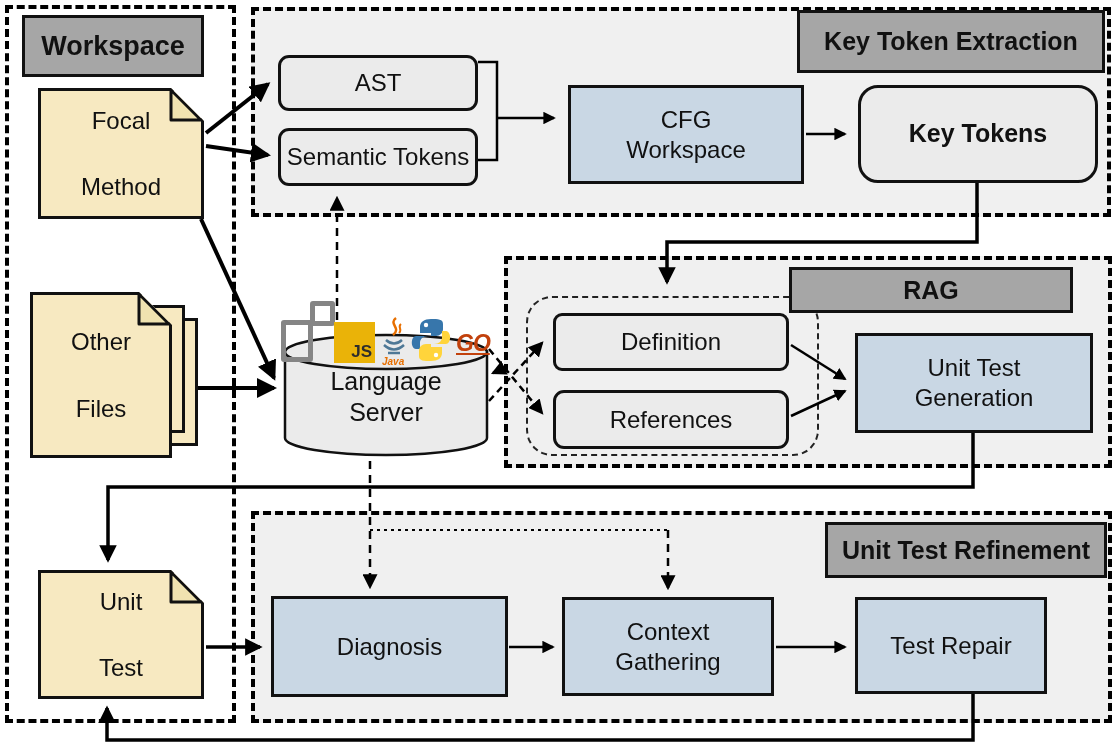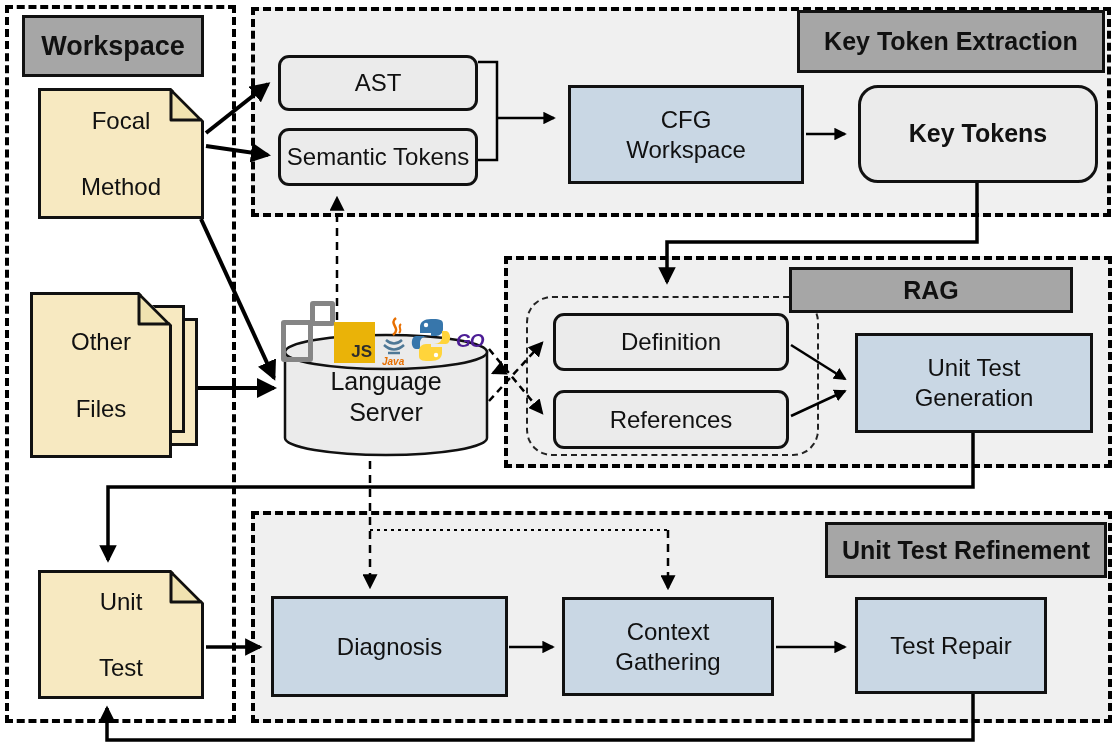--- a/index.html
+++ b/index.html
@@ -21,21 +21,21 @@
   .ear{position:absolute;top:-3px;right:-3px;}
   #overlay{position:absolute;left:0;top:0;z-index:2;}
   .z1{z-index:1}.z3{z-index:3}.z4{z-index:4}
   .inner-dashed{position:absolute;border:2px dashed #222;border-radius:26px;box-sizing:border-box;}
   .bold{font-weight:bold;font-size:25px;}
   .lsword{position:absolute;z-index:4;display:flex;flex-direction:column;align-items:center;
           justify-content:center;font-size:25px;line-height:1.25;text-align:center;}
   .blockicon{position:absolute;border:5px solid #858585;border-radius:3px;box-sizing:border-box;background:transparent;}
   .jsicon{position:absolute;background:#eab308;}
   .jsicon span{position:absolute;right:3px;bottom:1px;font-weight:bold;font-size:17px;color:#2d2d2d;}
-  .goicon{position:absolute;font-weight:bold;font-style:italic;font-size:19px;color:#4c1d95;letter-spacing:-1px;}
+  .goicon{position:absolute;font-weight:bold;font-style:italic;font-size:23px;color:#c2410c;letter-spacing:-1px;text-decoration:underline;}
   .javatext{position:absolute;left:4px;bottom:-3px;font-size:10px;font-weight:bold;font-style:italic;color:#e76f00;}
 </style>
 </head>
 <body>
 
 <div id="canvas">
 
   <div class="region" style="left:5px;top:5px;width:231px;height:718px;"></div>
   <div class="region fill" style="left:251px;top:7px;width:860px;height:210px;"></div>
   <div class="region fill" style="left:504px;top:256px;width:608px;height:212px;"></div>
@@ -169,21 +169,21 @@
   <div class="z4" style="position:absolute;left:408px;top:316px;width:46px;height:48px;">
     <svg width="46" height="48" viewBox="0 0 46 48">
       <path d="M23 3 c-7 0 -11 3 -11 8 v6 h11 v3 H8 c-5 0 -6 12 0 13 h4 v-6 c0 -4 3 -7 8 -7 h8 c4 0 7 -3 7 -7 v-5 c0 -5 -5 -5 -12 -5 z" fill="#3776ab"></path>
       <circle cx="18" cy="9" r="2.2" fill="#fff"></circle>
       <path d="M23 45 c7 0 11 -3 11 -8 v-6 H23 v-3 h15 c5 0 6 -12 0 -13 h-4 v6 c0 4 -3 7 -8 7 h-8 c-4 0 -7 3 -7 7 v5 c0 5 5 5 12 5 z" fill="#ffd43b"></path>
       <circle cx="28" cy="39" r="2.2" fill="#fff"></circle>
     </svg>
   </div>
   <div class="goicon z4" style="left:456px;top:330px;"><span>GO</span></div>
 
-  <div class="node rounded z3" style="left:553px;top:313px;width:236px;height:58px;">
+  <div class="node rounded z3" style="left:553px;top:313px;width:236px;height:58px;border-radius:9px;">
       <span>Definition</span>
     </div>
   <div class="node rounded z3" style="left:553px;top:390px;width:236px;height:59px;">
       <span>References</span>
     </div>
   <div class="node blue z3" style="left:855px;top:333px;width:238px;height:100px;">
     <span>Unit Test</span>
     <span>Generation</span>
   </div>
 

